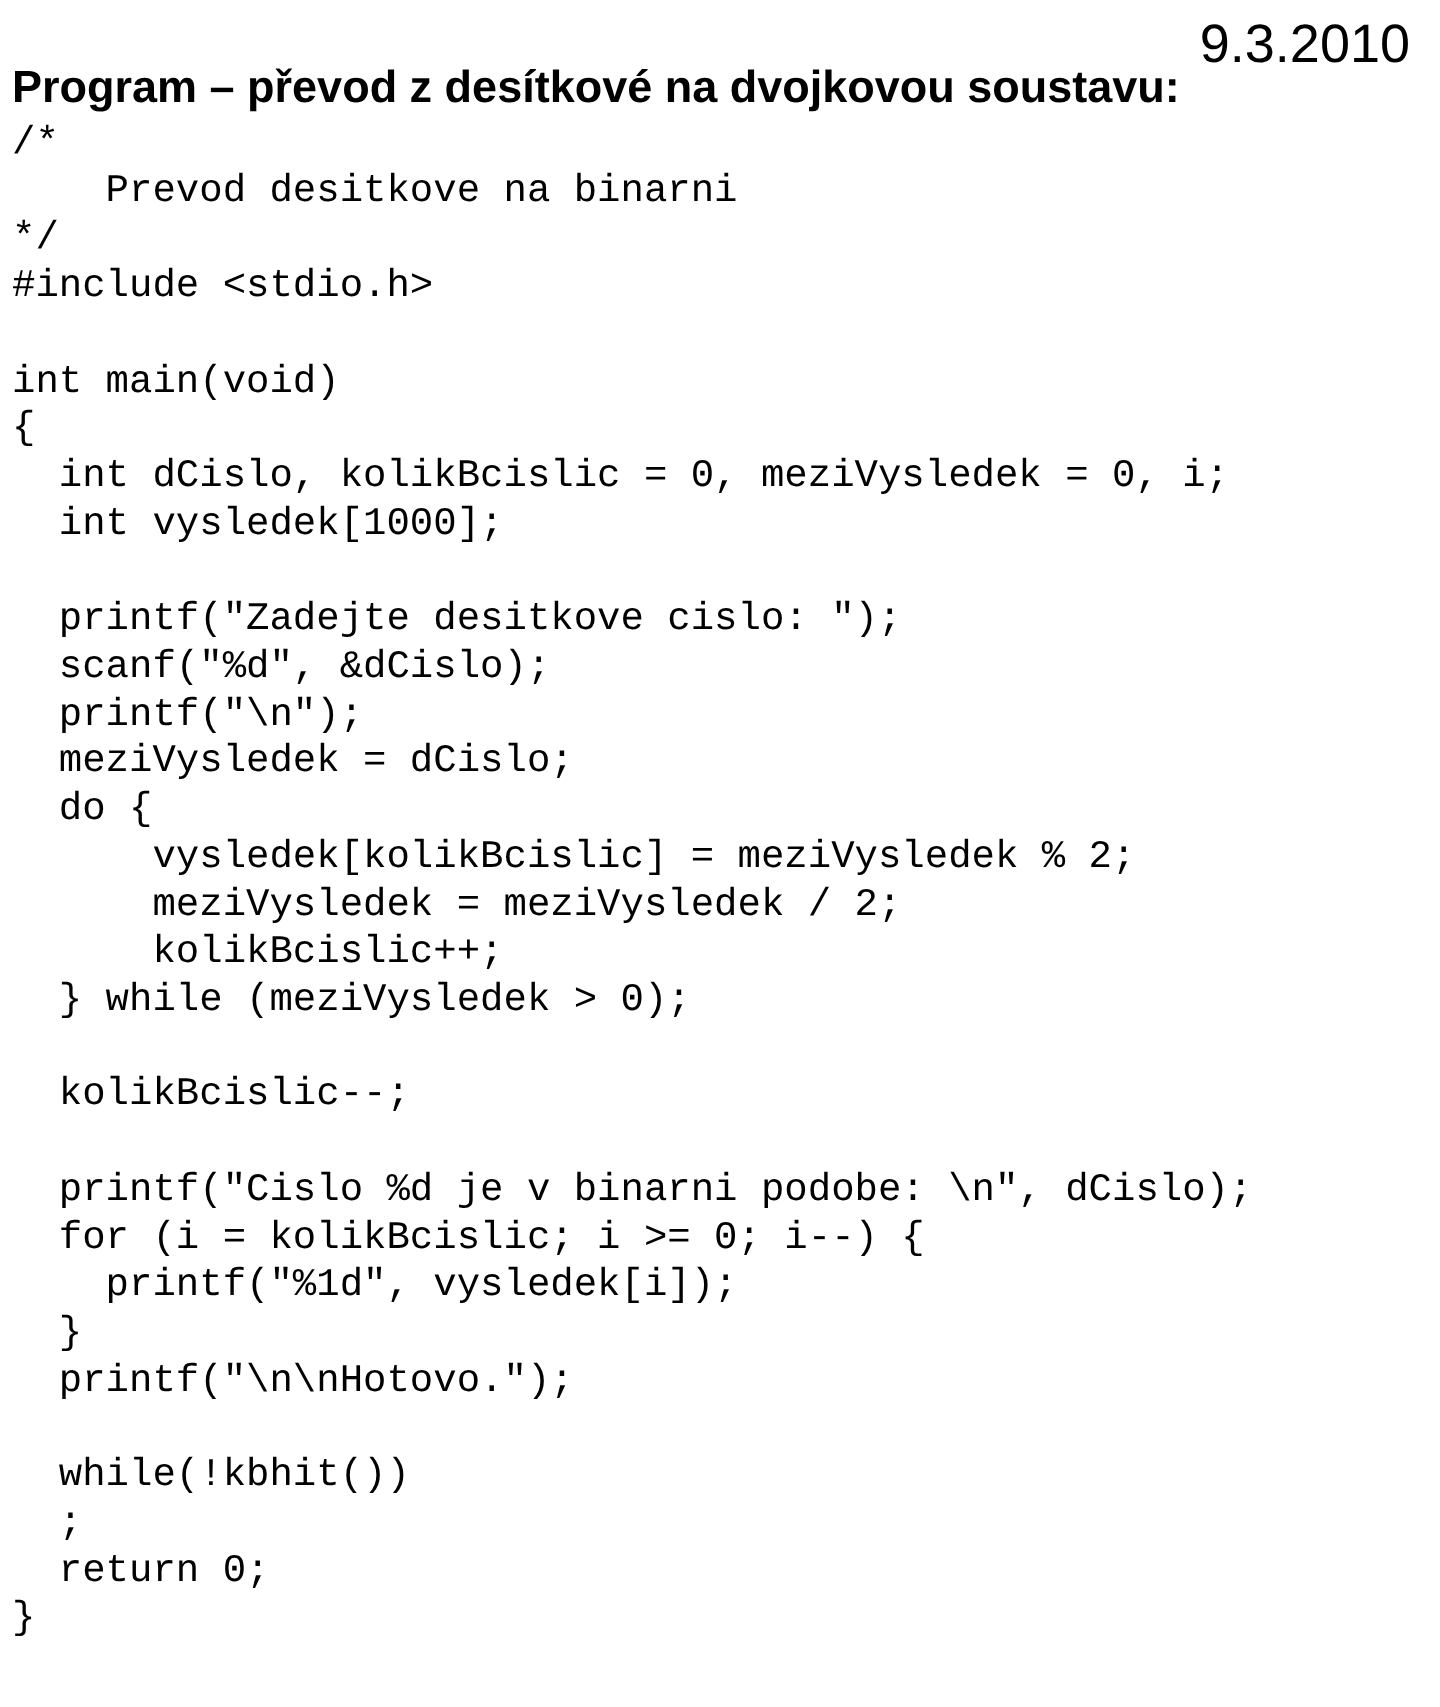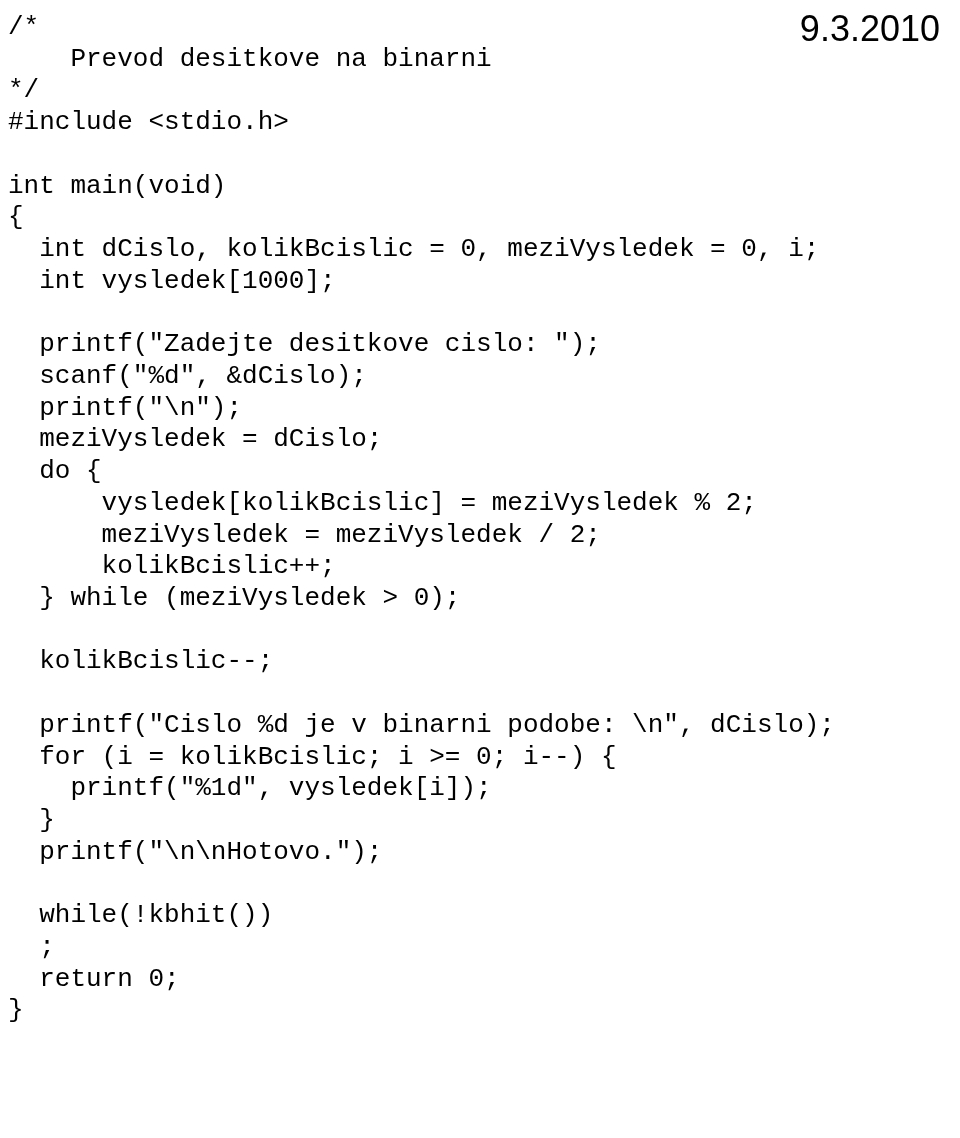--- a/index.html
+++ b/index.html
@@ -37,20 +37,21 @@
     white-space: pre;
     margin: 0;
     padding-left: 0;
   }
 </style>
 </head>
 <body>
 
 <div class="page">
   <div class="date">9.3.2010</div>
+  <div class="heading">Program – převod z desítkové na dvojkovou soustavu:</div>
   <pre class="code">/*
     Prevod desitkove na binarni
 */
 #include &lt;stdio.h&gt;
 
 int main(void)
 {
   int dCislo, kolikBcislic = 0, meziVysledek = 0, i;
   int vysledek[1000];
 

